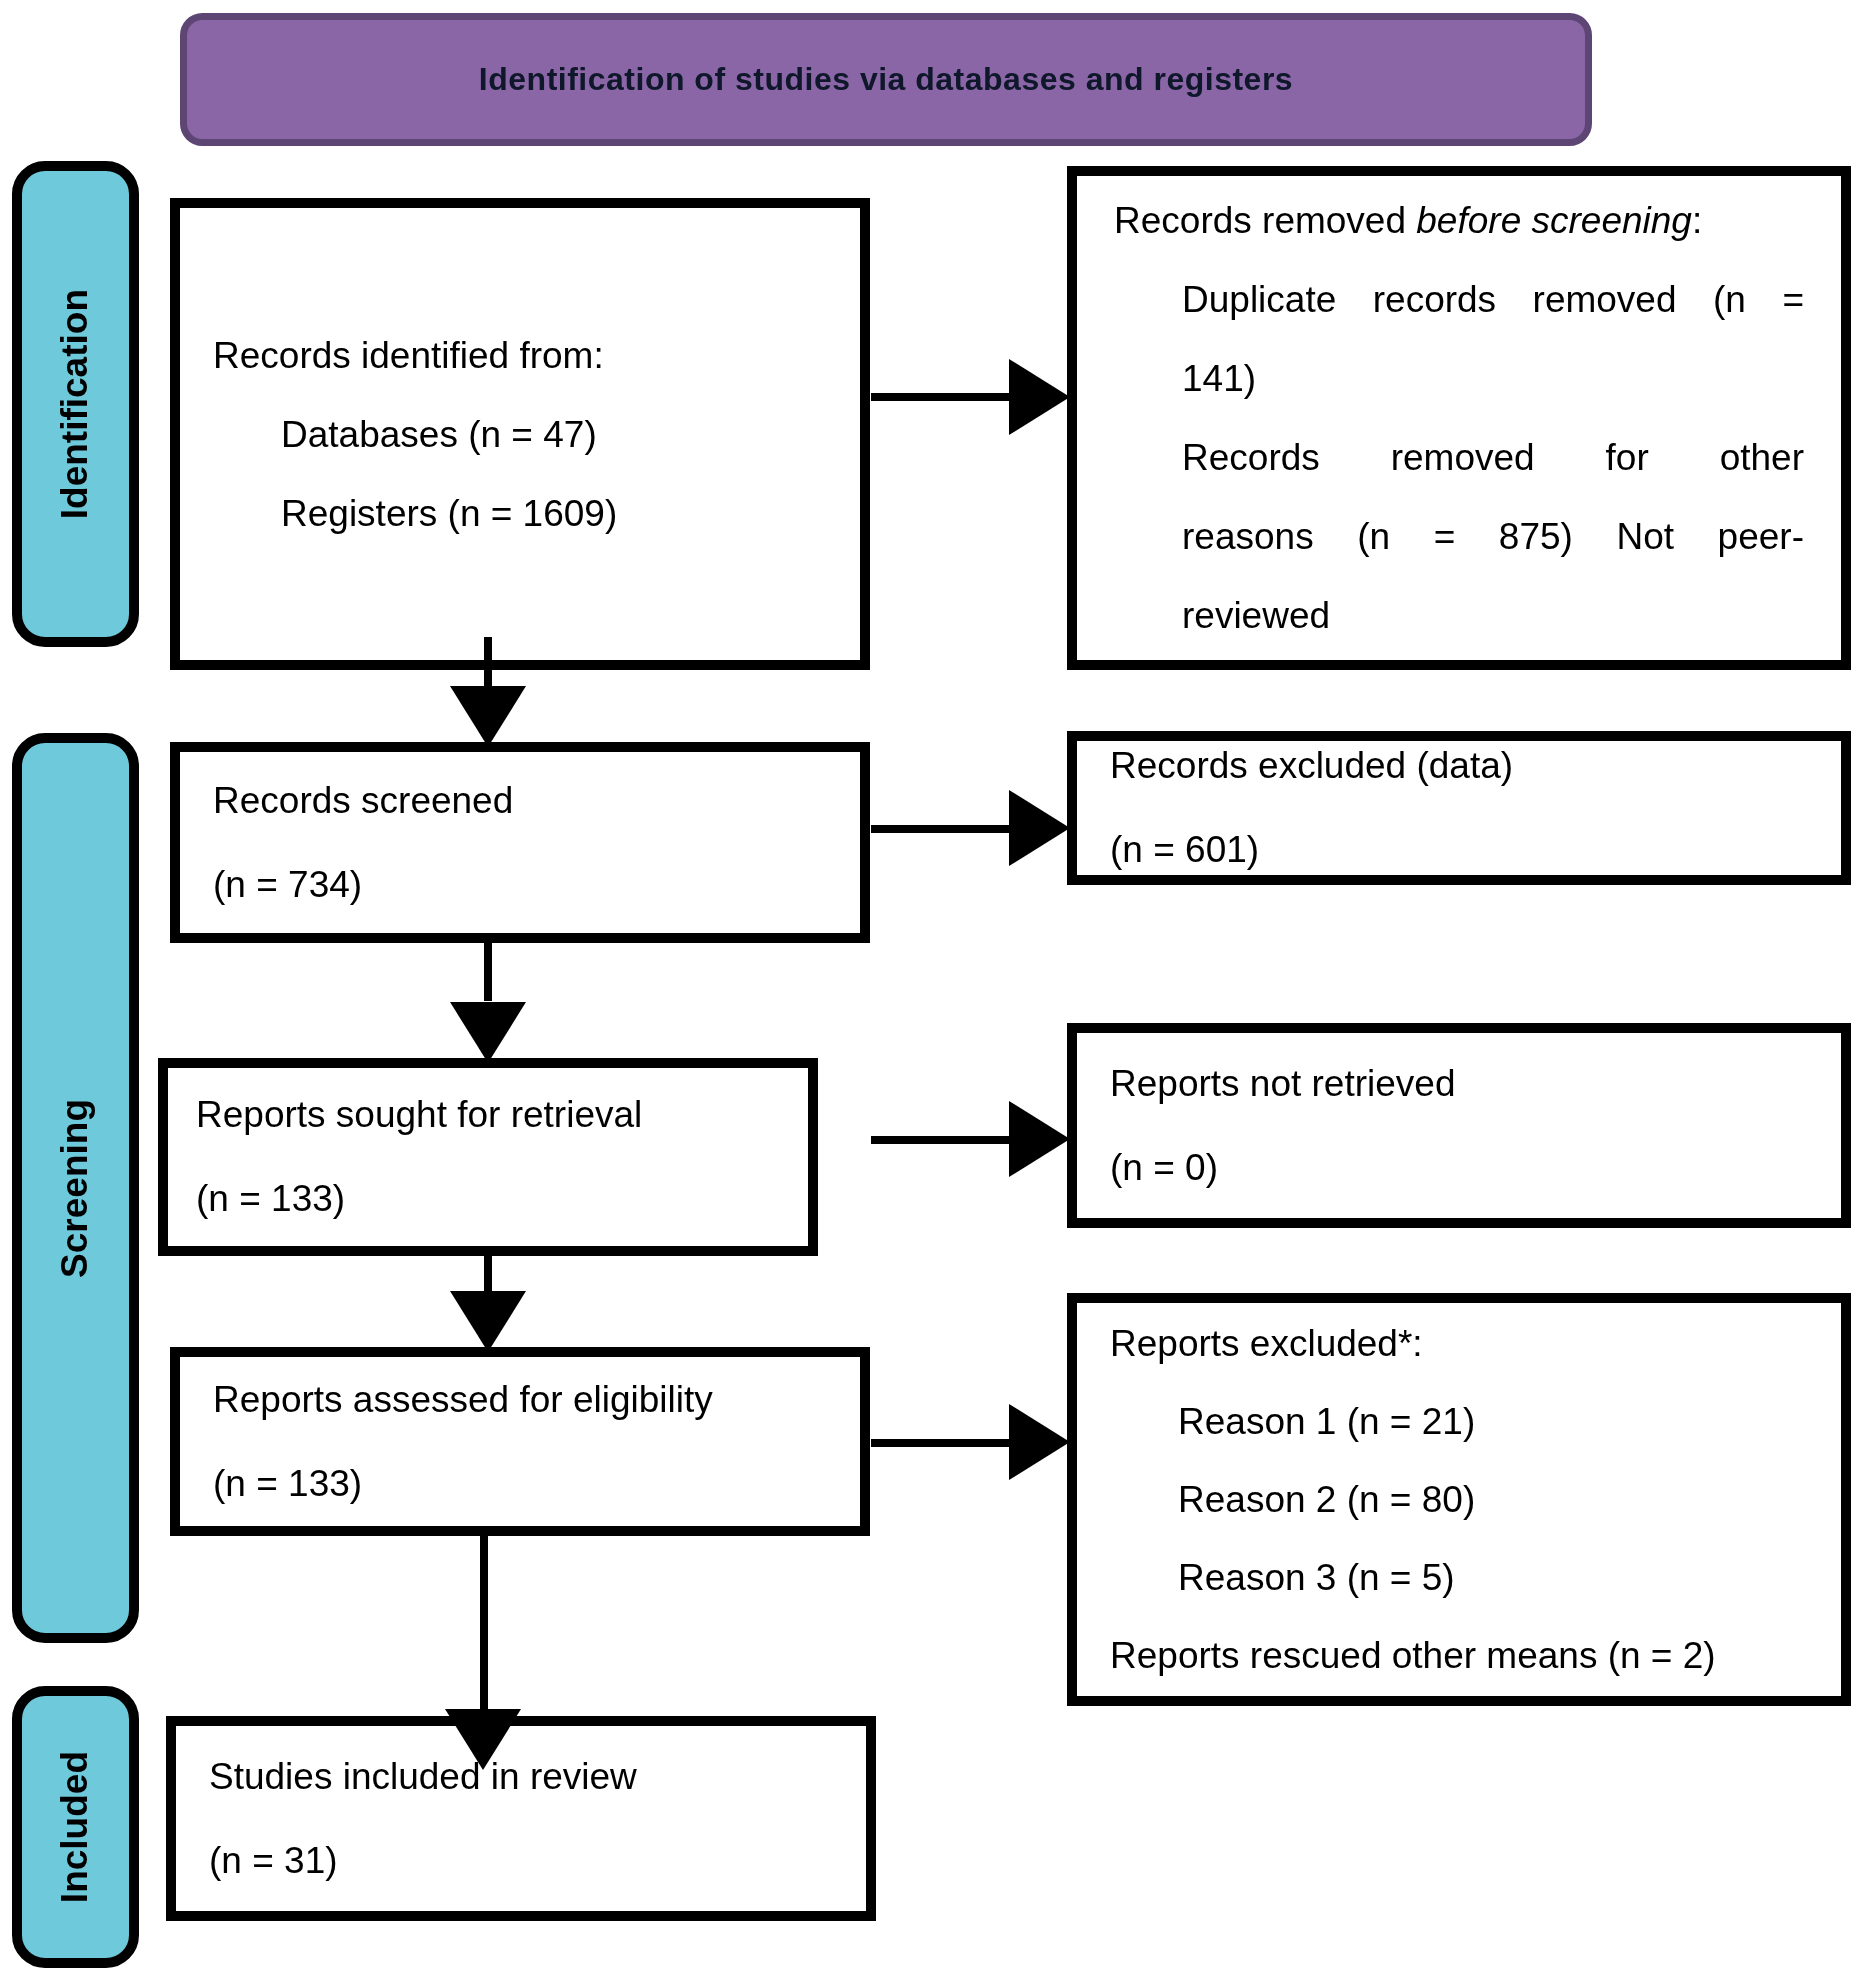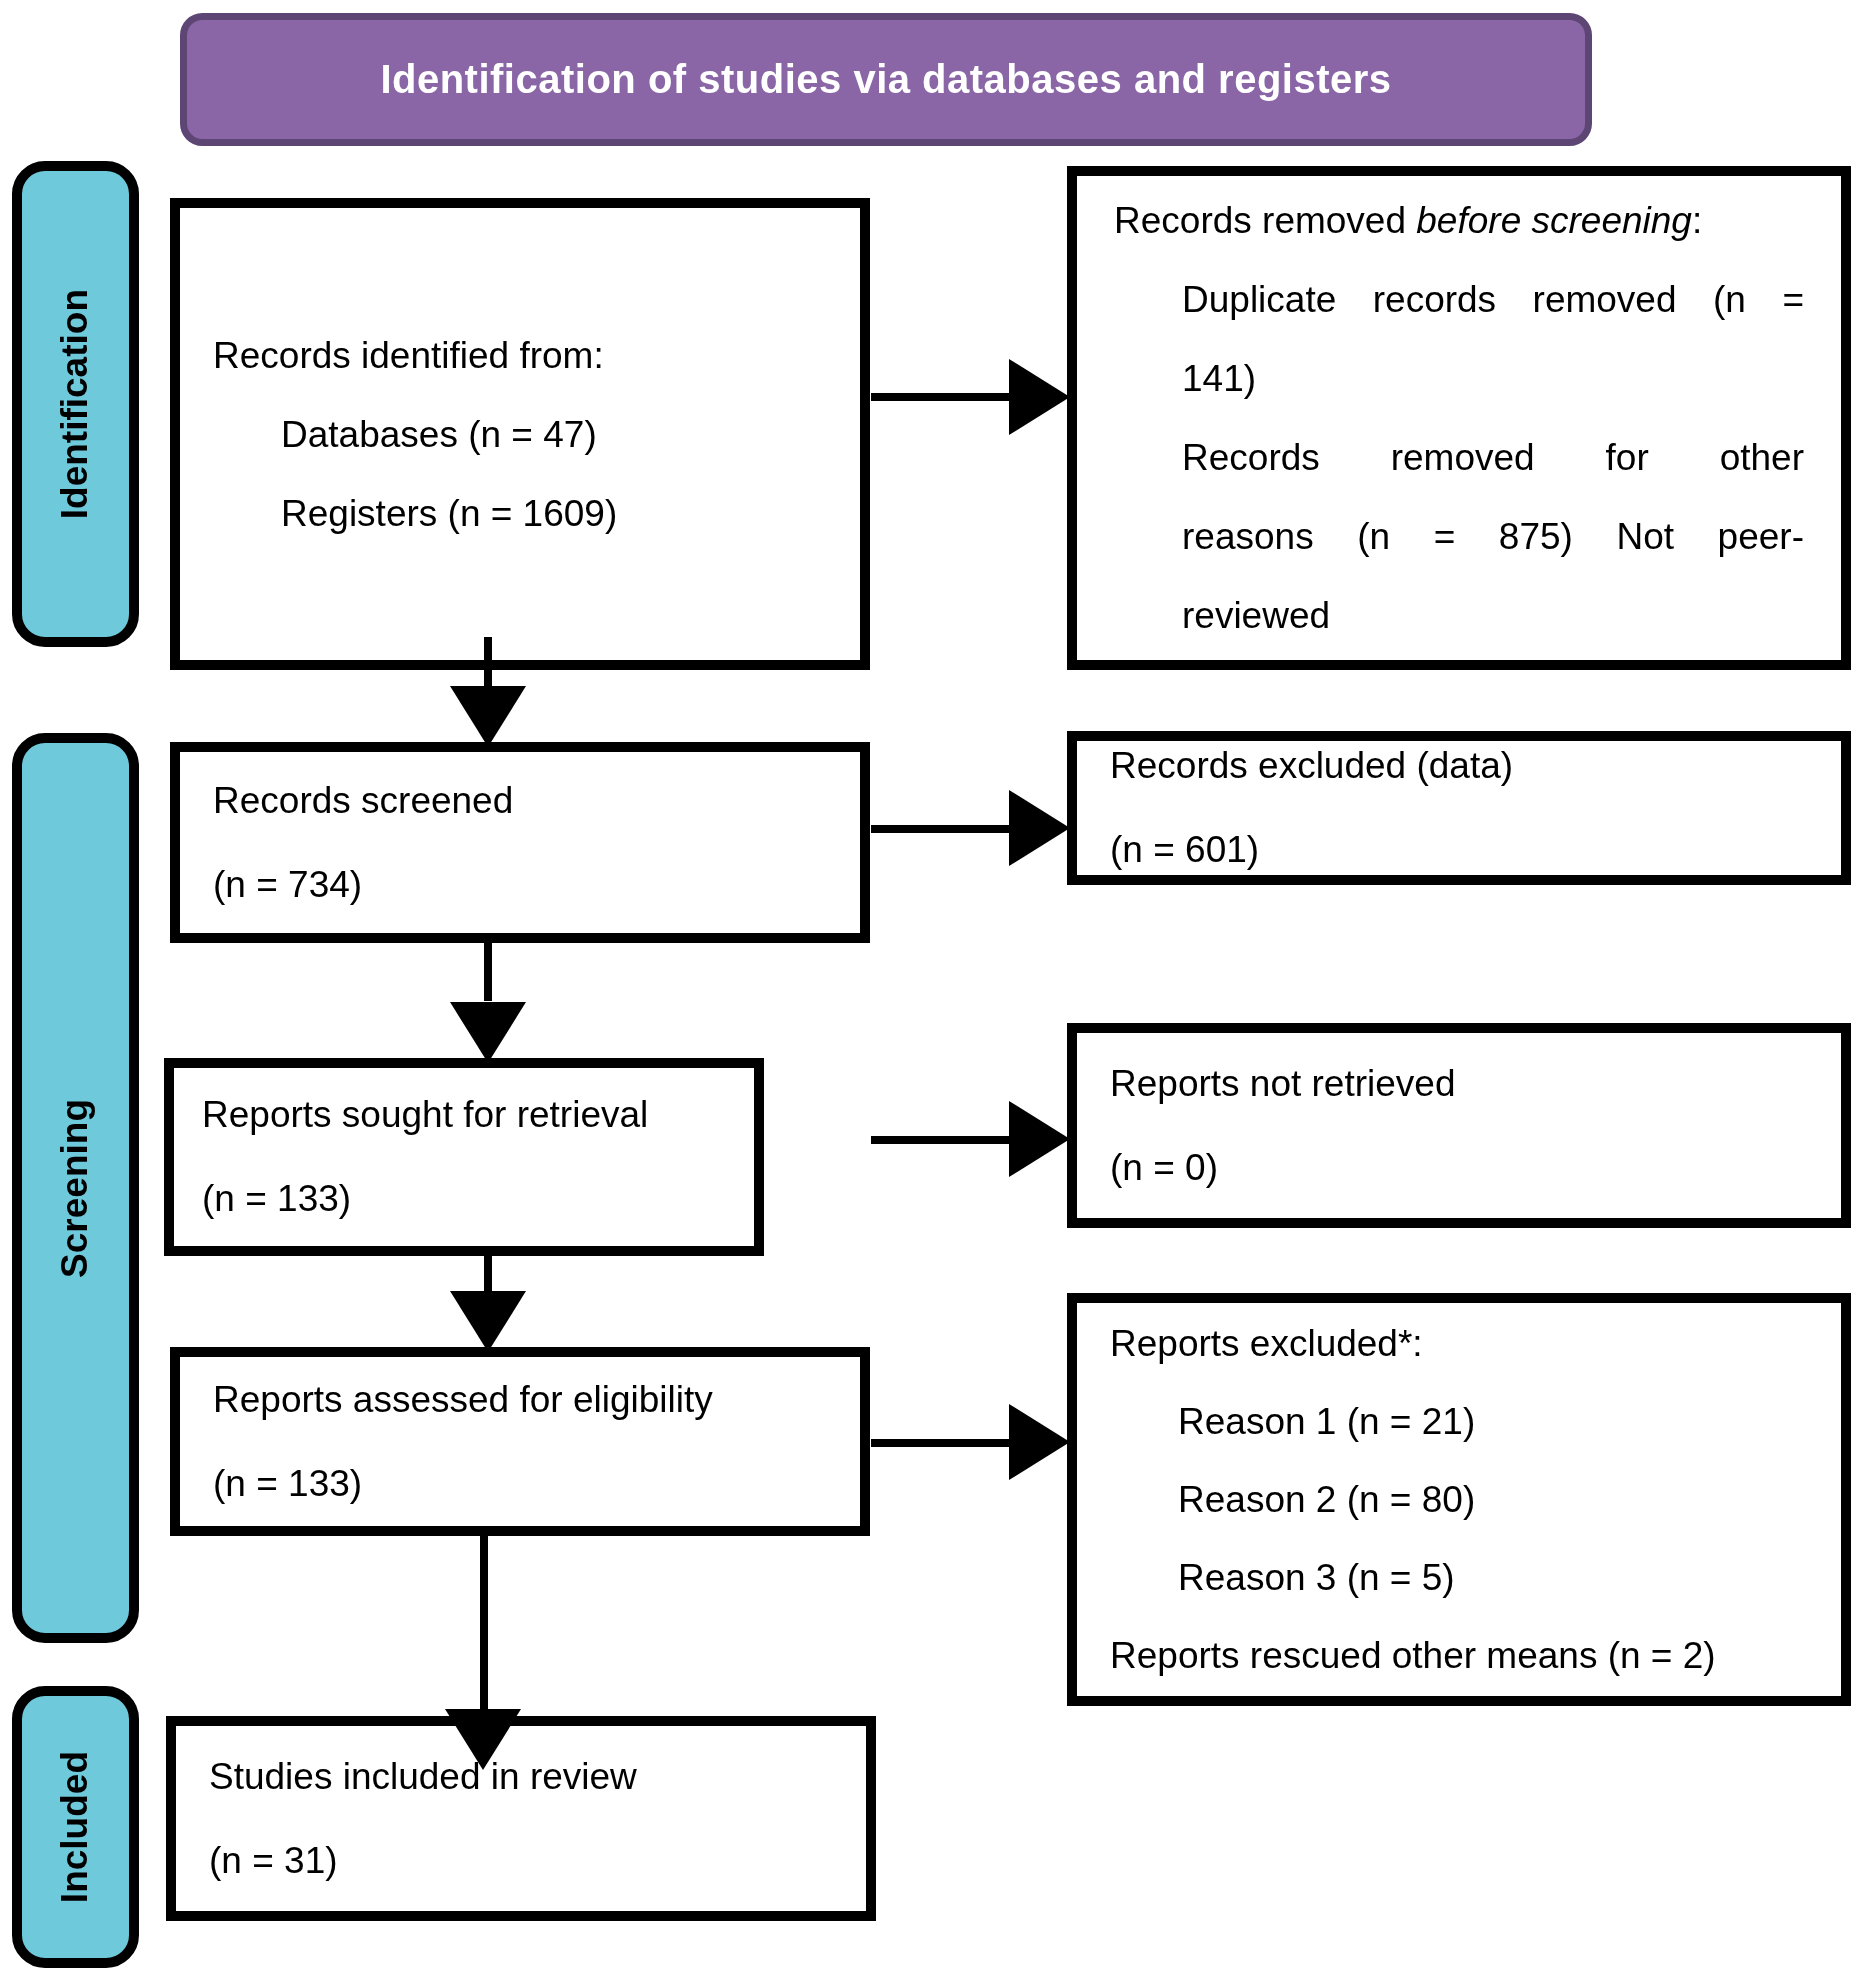--- a/index.html
+++ b/index.html
@@ -14,21 +14,21 @@
   
   .banner {
     position:absolute; left:180px; top:13px; width:1412px; height:133px;
     background:#8A66A7;
     border:7.5px solid #5D4574;
     border-radius:22.4px;
     box-sizing:border-box;
     display:flex; align-items:center; justify-content:center;
   }
   .banner .banner-text {
-    font-size:40px; font-weight:bold; color:#ffffff;
+    font-size:32px; font-weight:bold; color:#0f172a;
     letter-spacing:0.5px;
   }
   
   .stage {
     position:absolute; left:11.7px; width:127px;
     background:#6EC9DB;
     border:10.3px solid #000;
     border-radius:33px;
     box-sizing:border-box;
     display:flex; align-items:center; justify-content:center;
@@ -60,21 +60,21 @@
 
   #box-identified { left:170px;  top:166px;  width:700px; height:472px;margin-top:32px; }
   #box-identified .line { line-height:79px; }
 
   #box-removed { left:1067px; top:166px; width:784px; height:504px; padding:4px 37px; }
   #box-removed .line { line-height:79px; }
   #box-removed .just { height:79px; }
 
   #box-screened      { left:170px;  top:742px; width:700px; height:201px; }
   #box-excluded      { left:1067px; top:731px; width:784px; height:154px; }
-  #box-sought        { left:164px;  top:1058px; width:600px; height:198px;padding-left:28px; }
+  #box-sought        { left:158px;  top:1058px; width:660px; height:198px;padding-left:28px; }
   #box-notretrieved  { left:1067px; top:1023px; width:784px; height:205px; }
   #box-assessed      { left:170px;  top:1347px; width:700px; height:189px; }
 
   #box-reportsexcluded { left:1067px; top:1293px; width:784px; height:413px; }
   #box-reportsexcluded .line { line-height:78px; }
 
   #box-included { left:166px; top:1716px; width:710px; height:205px; }
 
   
   .shaft-h { position:absolute; height:7.5px; background:#000; }

